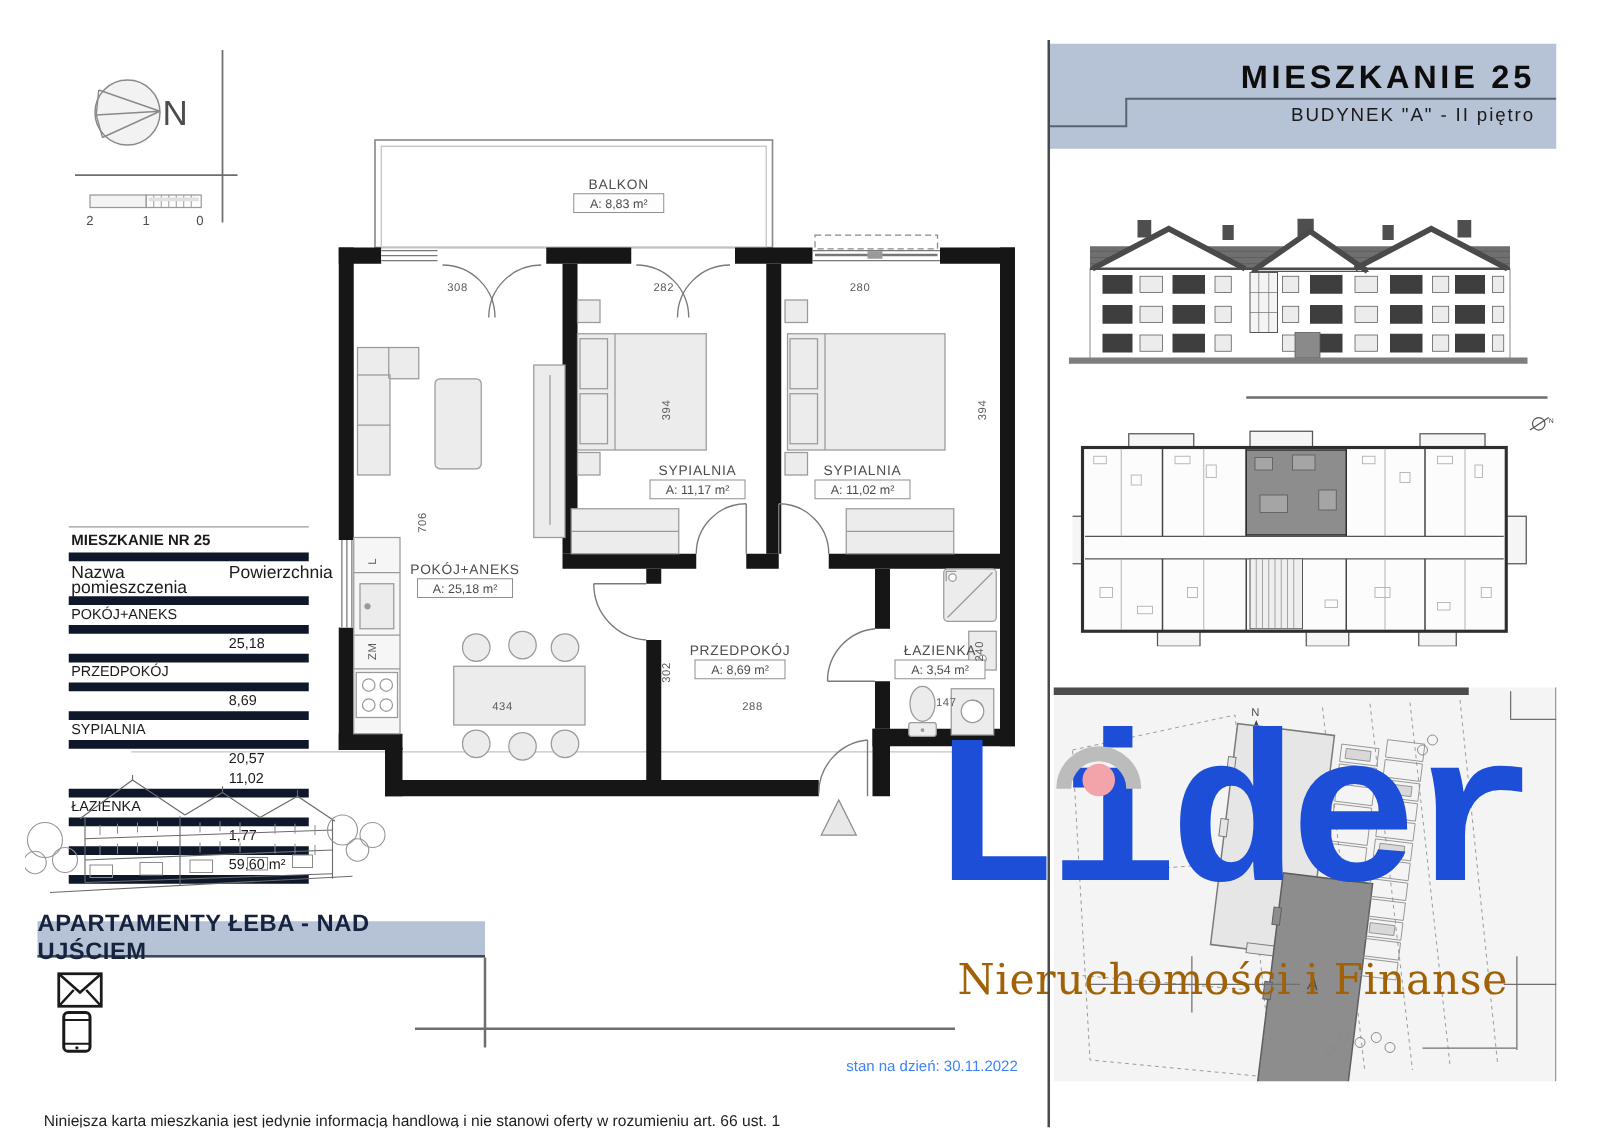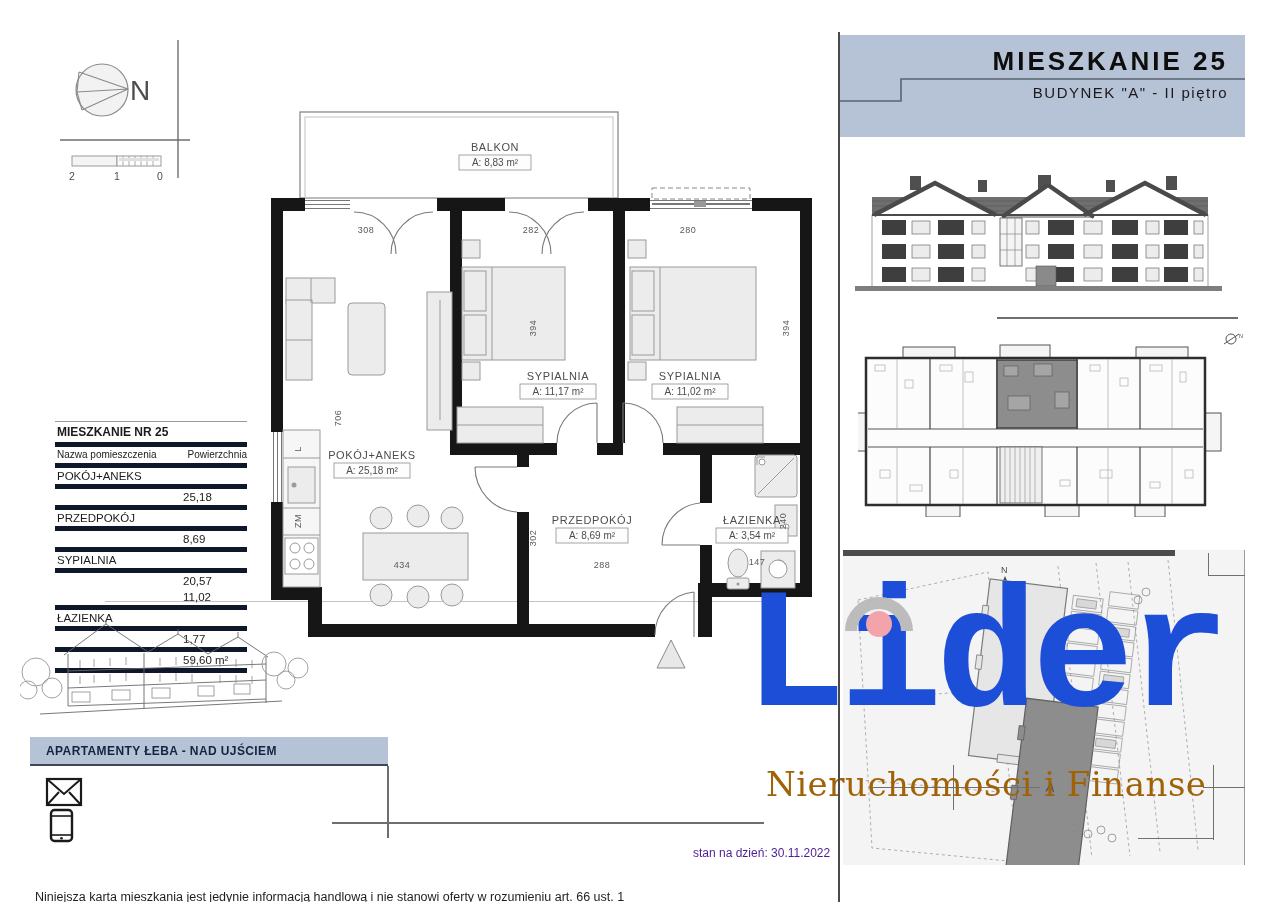--- a/index.html
+++ b/index.html
@@ -11,35 +11,35 @@
   .dim{font-size:9px;fill:#5a5a5a;letter-spacing:.5px}
   .roomname{font-size:11px;fill:#4d4d4d;letter-spacing:.6px}
   .areatxt{font-size:10px;fill:#4d4d4d}
   .areabox{fill:#fdfdfd;stroke:#8f8f8f;stroke-width:.8}
   .wall{fill:#161616}
   .furn{fill:#ececec;stroke:#9a9a9a;stroke-width:1}
   .arc{fill:none;stroke:#7a7a7a;stroke-width:1.1}
   .thinline{background:#6e6e6e}
   
   #room-table{left:55px;top:421px;width:192px;border-top:1px solid #9a9a9a;color:#1b1b1b}
-  #room-table .trow{border-bottom:5px solid #0f172a;padding:2px 0 2px 2px;font-size:11.5px;line-height:12px}
+  #room-table .trow{border-bottom:7px solid #0f172a;padding:2px 0 2px 2px;font-size:11.5px;line-height:12px}
   #room-table .ttitle{font-weight:bold;font-size:12px;padding:4px 0 4px 2px}
-  #room-table .thead{display:flex;font-size:10px}
+  #room-table .thead{display:flex;font-size:14px}
   #room-table .thead span:last-child{margin-left:auto;width:64px;text-align:right}
   #room-table .tval{padding-left:128px}
   #room-table .nb{border-bottom:none}
   #room-table .ttotal{font-weight:normal}
   #project-strip{left:30px;top:737px;width:358px;height:27px;background:#b6c2d6;
      border-bottom:2px solid #3f4856;display:flex;align-items:center}
-  #project-strip span{font-weight:bold;font-size:12px;color:#15233e;letter-spacing:.4px;padding-left:16px}
+  #project-strip span{font-weight:bold;font-size:19px;color:#15233e;letter-spacing:.4px;padding-left:0}
   #disclaimer{left:35px;top:890px;font-size:12.5px;color:#1e1e1e;width:640px}
-  #status-date{left:693px;top:846px;font-size:12px;color:#4c1d95}
+  #status-date{left:677px;top:846px;font-size:12px;color:#3b82f6}
   
   #divider{left:838px;top:32px;width:2px;height:870px;background:#4a4a4a;z-index:9}
-  #header-band{left:840px;top:35px;width:405px;height:102px;background:#b6c2d6;z-index:6}
+  #header-band{left:840px;top:35px;width:405px;height:84px;background:#b6c2d6;z-index:6}
   #header-title{position:absolute;right:17px;top:11px;font-weight:bold;font-size:26px;
       letter-spacing:3px;color:#0d0d0d}
   #header-sub{position:absolute;right:17px;top:49px;font-size:15px;letter-spacing:1.5px;color:#1a1a1a}
   #site-sheet{left:843px;top:550px;width:401px;height:315px;background:#f4f4f4;
       border-right:1px solid #9a9a9a;z-index:1}
   #site-topbar{left:843px;top:550px;width:332px;height:6px;background:#4c4c4c;z-index:2}
   .decor{background:#707070;z-index:4}
   #watermark-brand{left:744px;top:575px;font-family:Liberation Mono, monospace;font-weight:bold;
       font-size:170px;line-height:1;letter-spacing:-6px;color:#1d4ed8;z-index:5;pointer-events:none}
   #watermark-tagline{left:766px;top:764px;font-family:"DejaVu Serif",serif;

